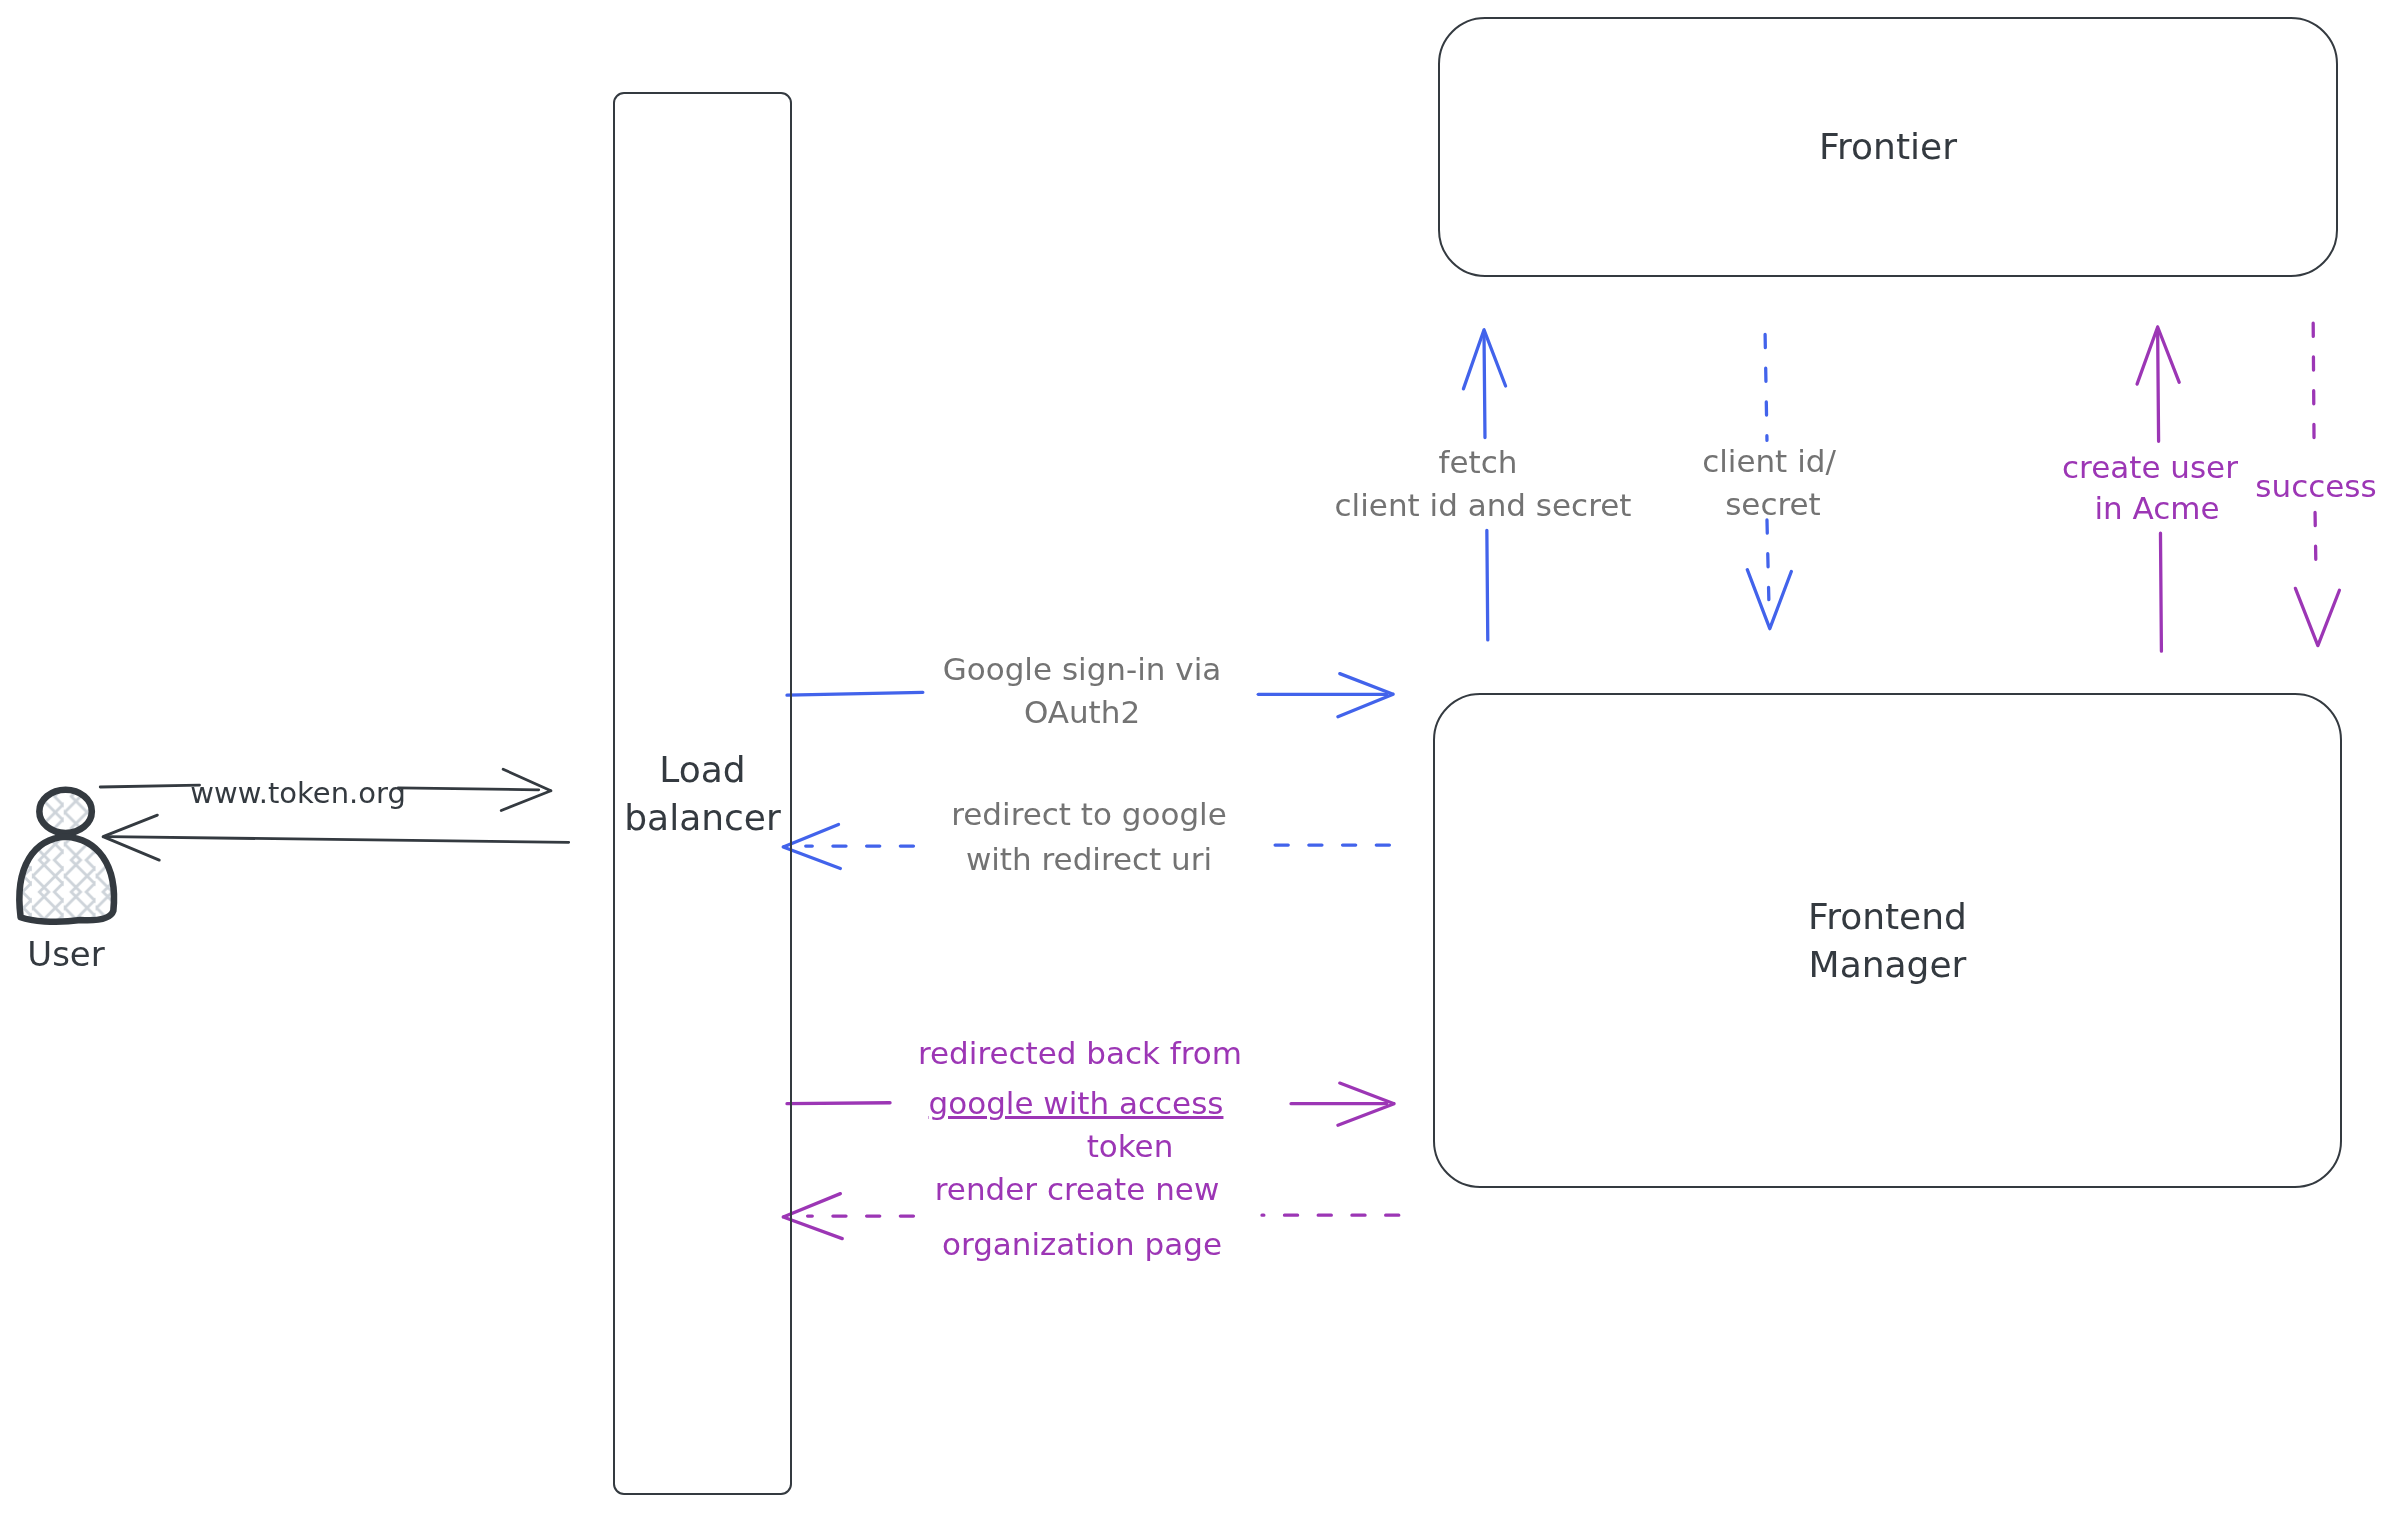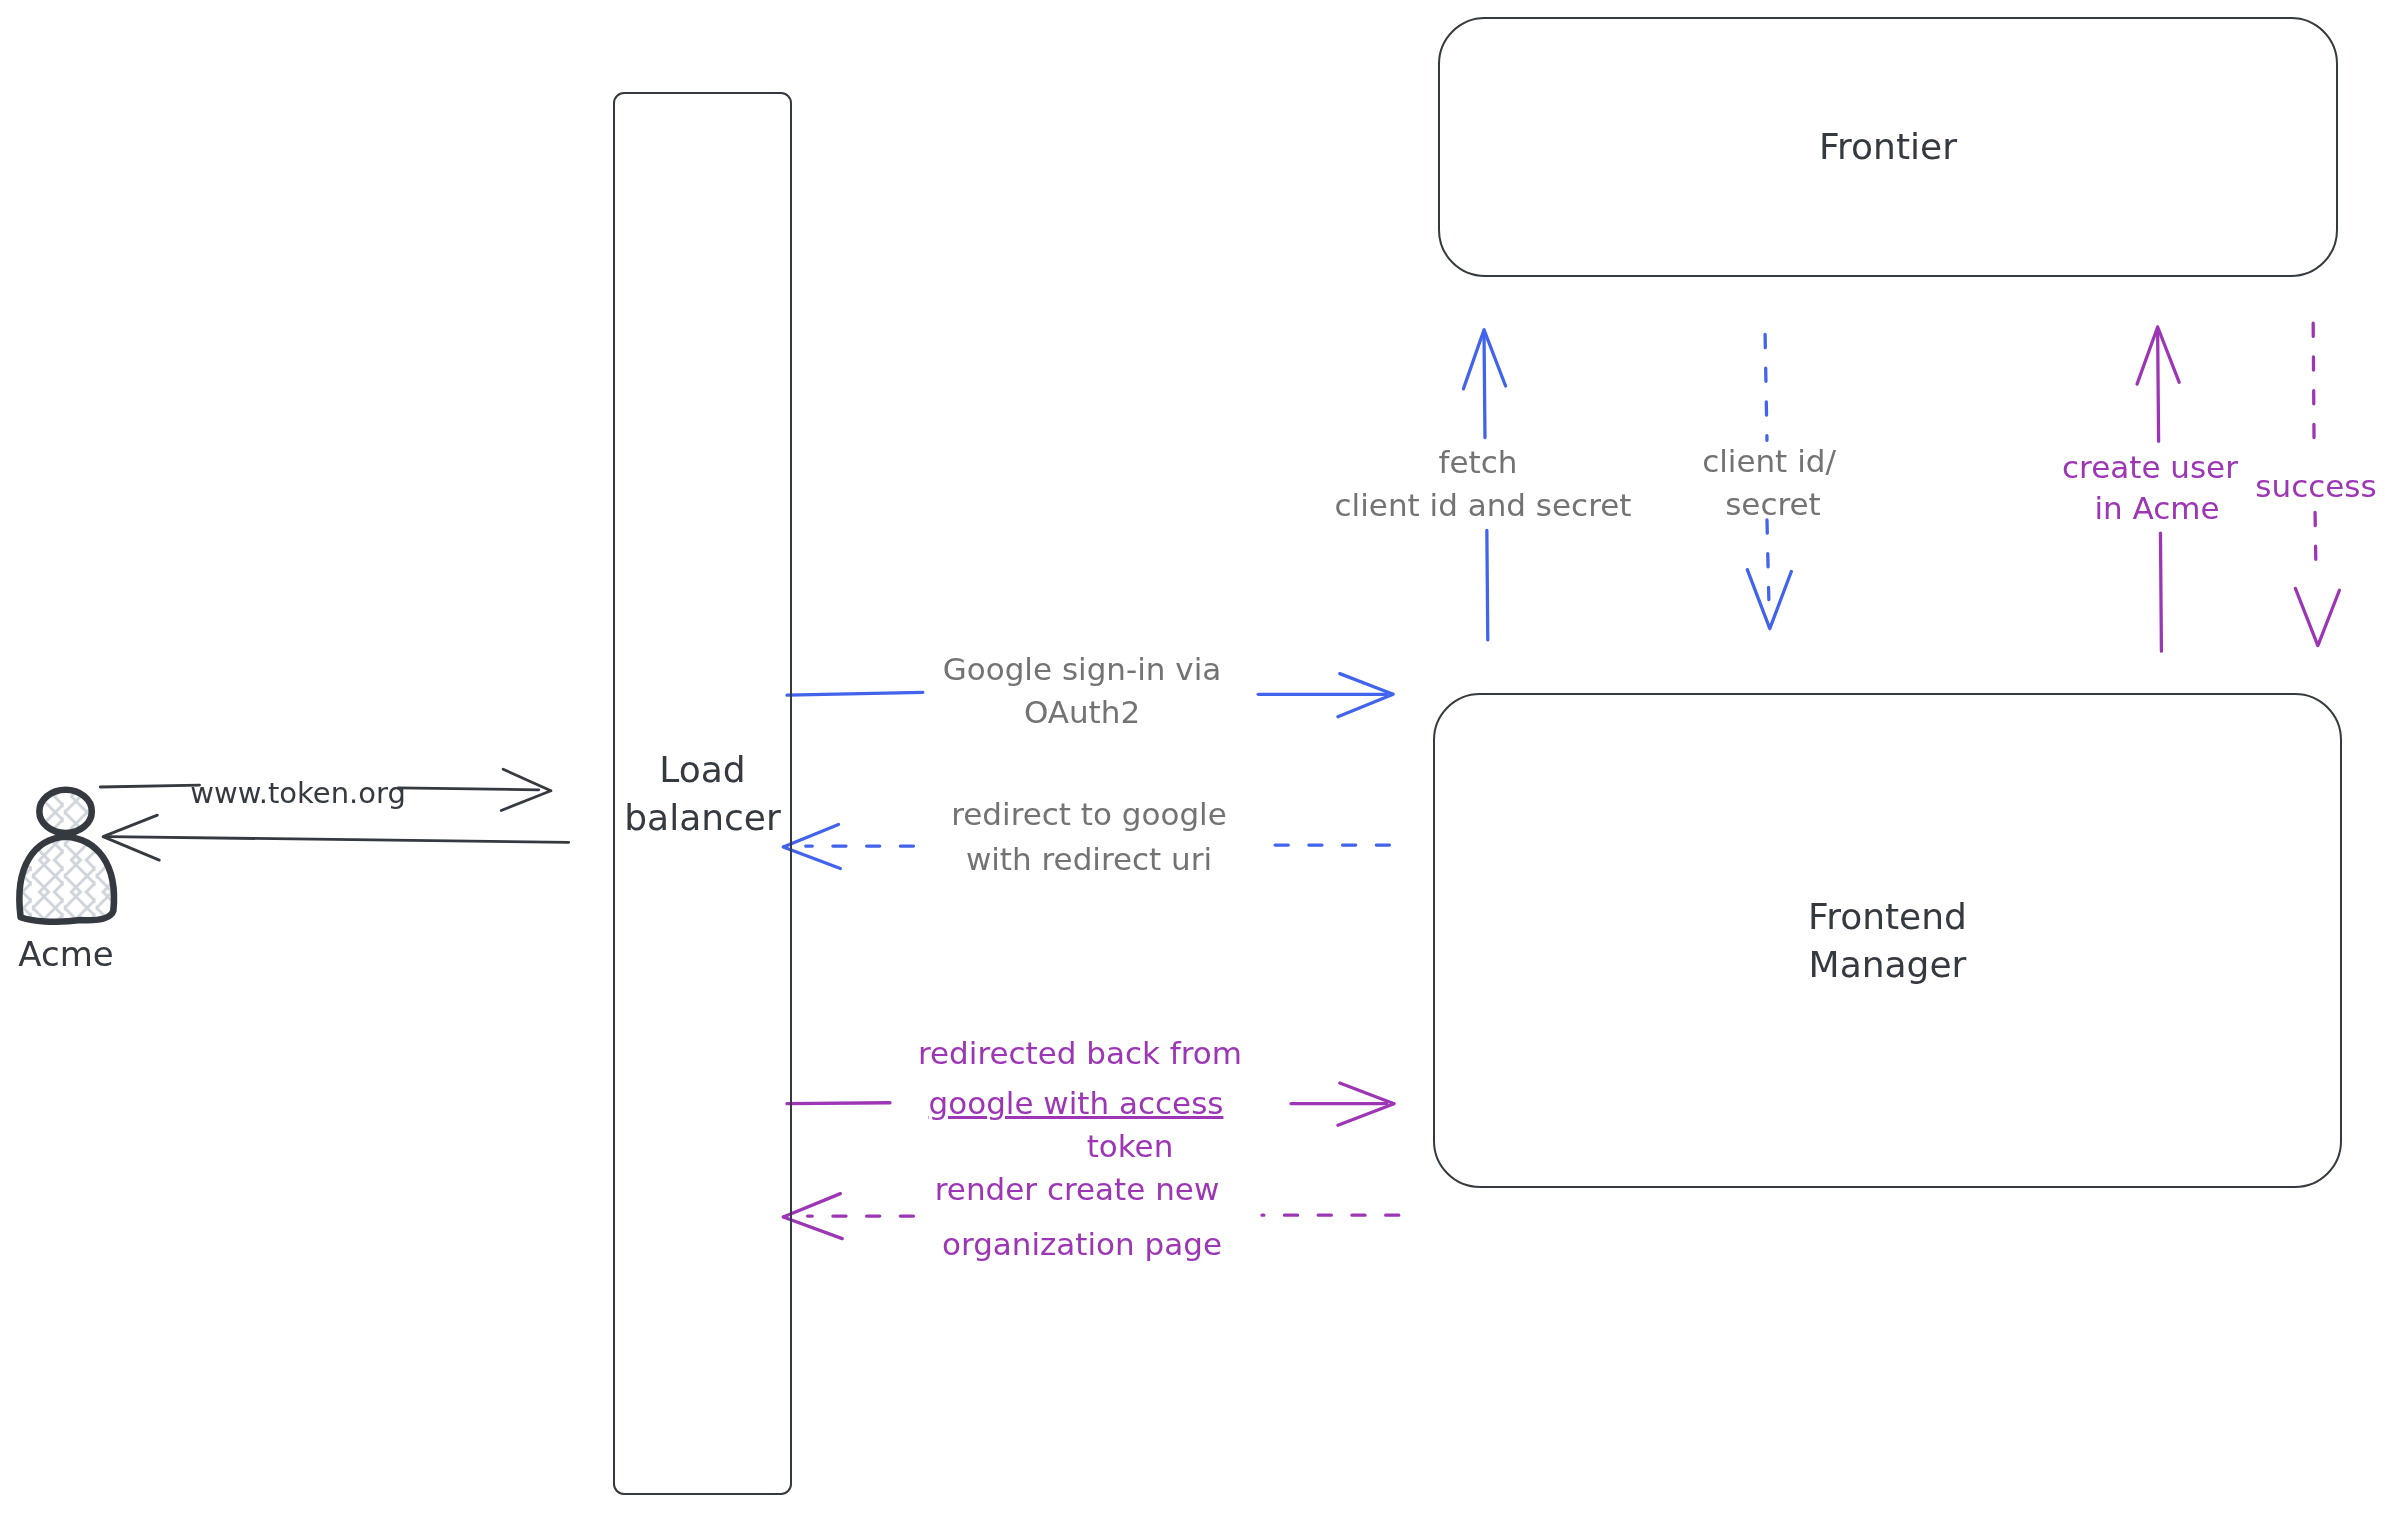--- a/index.html
+++ b/index.html
@@ -115,21 +115,21 @@
     <div class="nlabel">Frontier</div>
   </div>
 
   <div class="node" style="left:1433px;top:693px;width:909px;height:495px;border-radius:47px;">
     <div class="nlabel">
       <div>Frontend</div>
       <div>Manager</div>
     </div>
   </div>
 
-  <div class="lbl ink big" style="left:66px;top:954px;">Acme</div>
+  <div class="lbl ink big" style="left:66px;top:954px;">User</div>
 
   <div class="lbl ink" style="left:298px;top:793px;font-size:29px;">www.token.org</div>
 
   <div class="lbl blue" style="left:1082px;top:669px;">Google sign-in via</div>
   <div class="lbl blue" style="left:1082px;top:712px;">OAuth2</div>
 
   <div class="lbl blue" style="left:1089px;top:814px;">redirect to google</div>
   <div class="lbl blue" style="left:1089px;top:859px;">with redirect uri</div>
 
   <div class="lbl blue" style="left:1478px;top:462px;">fetch</div>

